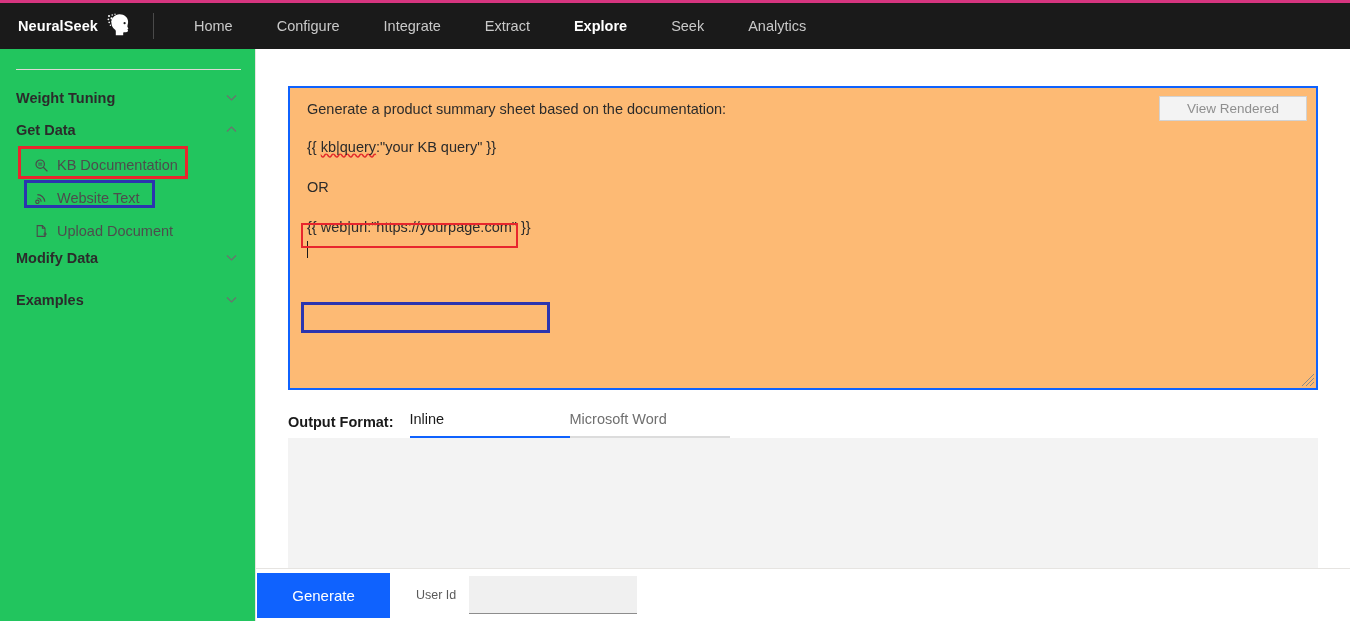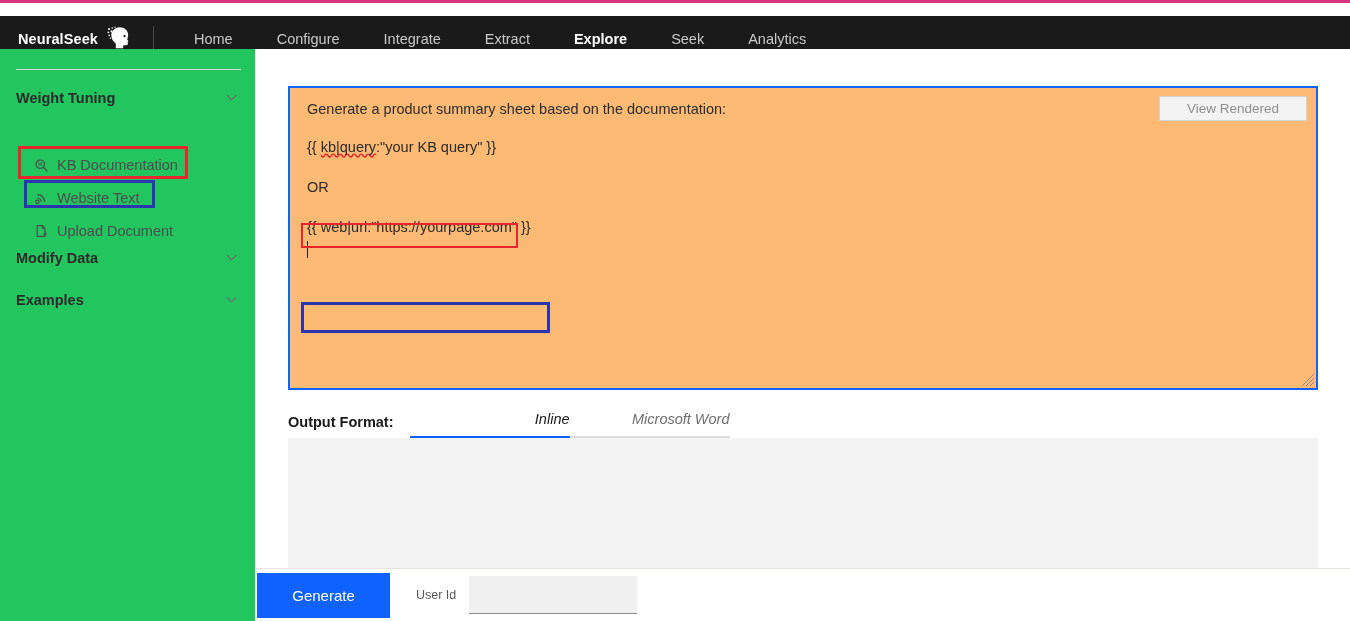--- a/index.html
+++ b/index.html
@@ -13,21 +13,21 @@
 
   
   .accent-stripe {
     position: absolute; top: 0; left: 0;
     width: 1350px; height: 3px;
     background: #D6357F;
   }
 
   
   .navbar {
-    position: absolute; top: 16px; left: 0;
+    position: absolute; top: 3px; left: 0;
     width: 1350px; height: 46px;
     background: #1A1A1A;
     display: flex; align-items: center;
   }
   .brand {
     display: flex; align-items: center;
     margin-left: 18px;
     height: 100%;
   }
   .brand-name {
@@ -174,24 +174,23 @@
   .of-label {
     font-size: 14.5px; font-weight: bold; color: #1a1a1a;
     padding-bottom: 9px;
   }
   .tabs { display: flex; align-items: flex-end; margin-left: 16px; }
   .tab {
     font-size: 14.5px;
     color: #6f6f6f;
     padding: 0 0 9px 0;
     width: 160px;
-    text-align: right;
+    text-align: left;
     border-bottom: 3px solid #dcdcdc;
     cursor: pointer;
-    font-style: italic;
   }
   .tab.active { color: #1a1a1a; border-bottom-color: #0F62FE; }
 
   .output-panel {
     position: absolute;
     left: 32px; top: 389px;
     width: 1030px; height: 130px;
     background: #F3F3F3;
   }
 
@@ -275,20 +274,28 @@
 
   <div class="side-group" style="top:33px;">
     <span class="side-group-label">Weight Tuning</span>
     <span class="chev">
       <svg width="11" height="11" viewBox="0 0 11 11">
           <path d="M1 3.5 L5.5 8 L10 3.5" stroke="#6f6f6f" stroke-width="1.1" fill="none"></path>
         </svg>
     </span>
   </div>
 
+  <div class="side-group" style="top:65px;">
+    <span class="side-group-label">Get Data</span>
+    <span class="chev">
+      <svg width="11" height="11" viewBox="0 0 11 11">
+          <path d="M1 7.5 L5.5 3 L10 7.5" stroke="#6f6f6f" stroke-width="1.1" fill="none"></path>
+        </svg>
+    </span>
+  </div>
 
   <div class="side-item" style="top:101px;">
     <span class="side-item-icon">
       <svg width="15" height="15" viewBox="0 0 15 15">
         <circle cx="6.2" cy="6.2" r="4.2" stroke="#4a4a4a" stroke-width="1.2" fill="none"></circle>
         <path d="M9.3 9.3 L13.4 13.4" stroke="#4a4a4a" stroke-width="1.3"></path>
         <path d="M4.2 5.2 h4 M4.2 7.0 h4" stroke="#4a4a4a" stroke-width="0.9"></path>
       </svg>
     </span>
     <span class="side-item-label">KB Documentation</span>

